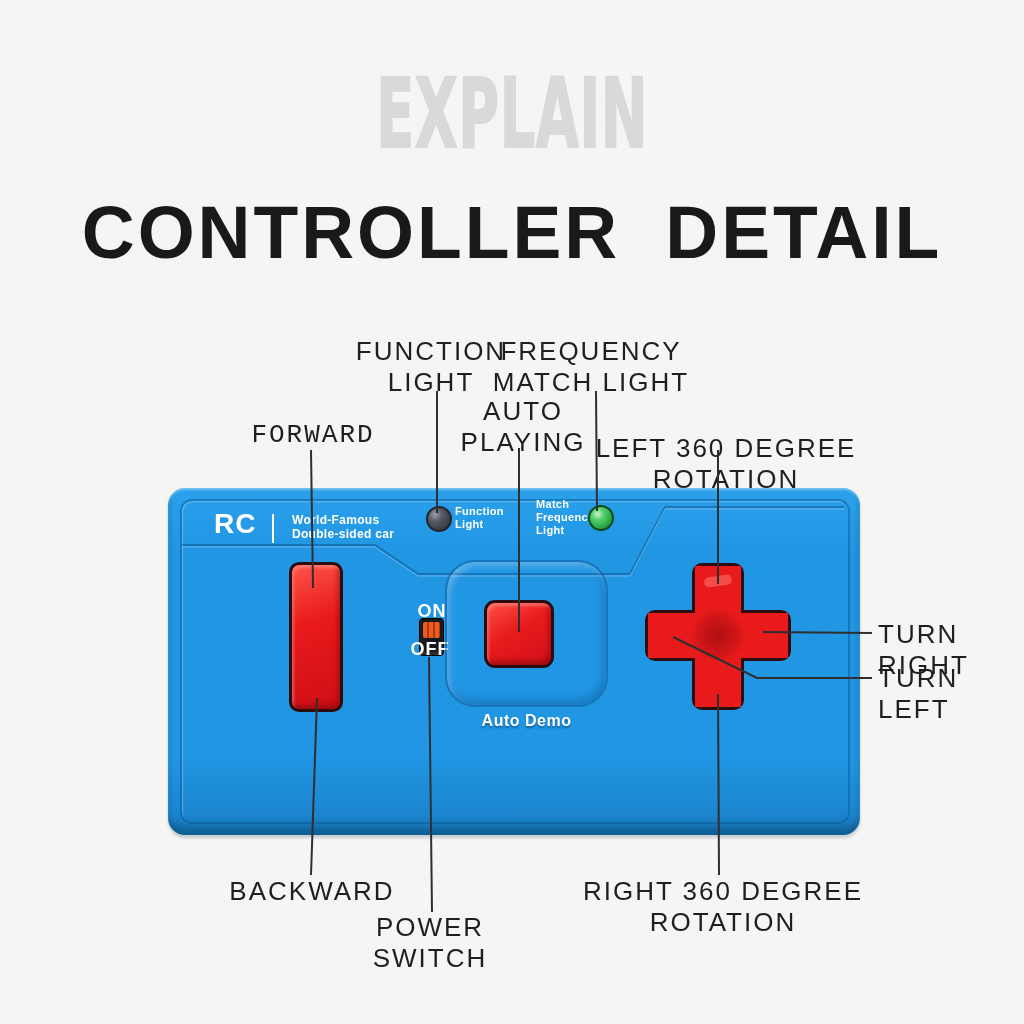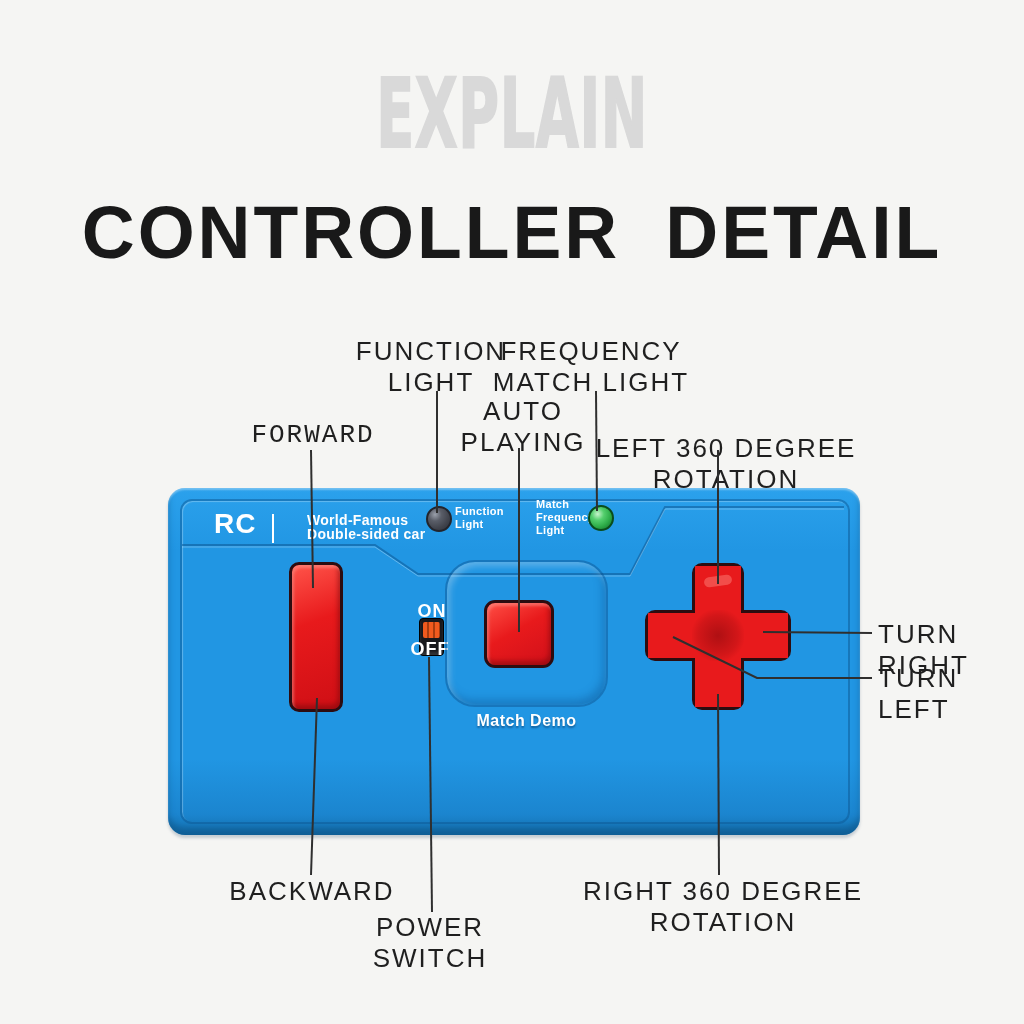--- a/index.html
+++ b/index.html
@@ -42,21 +42,21 @@
     position:absolute;left:12px;top:11px;width:666px;height:321px;
     border-radius:12px;border:2px solid rgba(12,88,148,.5);
     box-shadow:inset 1px 1px 1px rgba(255,255,255,.28);
   }
   .seam{position:absolute;left:0;top:0;}
   .seam .dark{stroke:rgba(12,88,148,.55);stroke-width:2;fill:none;}
   .seam .lite{stroke:rgba(255,255,255,.3);stroke-width:1;fill:none;}
   
   .brand{position:absolute;left:46px;top:20px;color:#fff;font-size:28px;font-weight:bold;letter-spacing:1px;}
   .brand-divider{position:absolute;left:104px;top:26px;width:2px;height:29px;background:#fff;}
-  .tagline{position:absolute;left:128px;top:25px;color:#fff;font-size:14px;font-weight:bold;line-height:14px;letter-spacing:.3px;margin-left:11px;}
+  .tagline{position:absolute;left:113px;top:25px;color:#fff;font-size:12px;font-weight:bold;line-height:14px;letter-spacing:.3px;margin-left:11px;}
   .tagline span{display:block;white-space:nowrap;}
   
   .led{position:absolute;width:22px;height:22px;border-radius:50%;}
   .led-gray{
     left:258px;top:18px;border:2px solid #23252c;
     background:radial-gradient(circle at 32% 30%,#9aa0ab 0%,#5a5e68 30%,var(--led-gray,#40434c) 65%,#2c2e35 100%);
   }
   .led-green{
     left:420px;top:17px;border:2px solid #0a4d1c;
     background:radial-gradient(circle at 35% 32%,#c8f4cd 0%,#54cf6d 30%,var(--led-green,#2fae4a) 60%,#0e6b25 100%);
@@ -196,21 +196,21 @@
     <div class="btn-rocker"></div>
 
     <div class="switch-label" style="left:244px;top:113px;">ON</div>
     <div class="switch">
       <div class="switch-slider"></div>
     </div>
     <div class="switch-label" style="left:242px;top:151px;">OFF</div>
 
     <div class="recess"></div>
     <div class="btn-square"></div>
-    <div class="auto-demo">Match Demo</div>
+    <div class="auto-demo">Auto Demo</div>
 
     <div class="cross-v"></div>
     <div class="cross-h"></div>
     <div class="cross-v fill"></div>
     <div class="cross-h fill"></div>
     <div class="cross-hub"></div>
     <div class="cross-sheen"></div>
   </div>
 
 </div>

